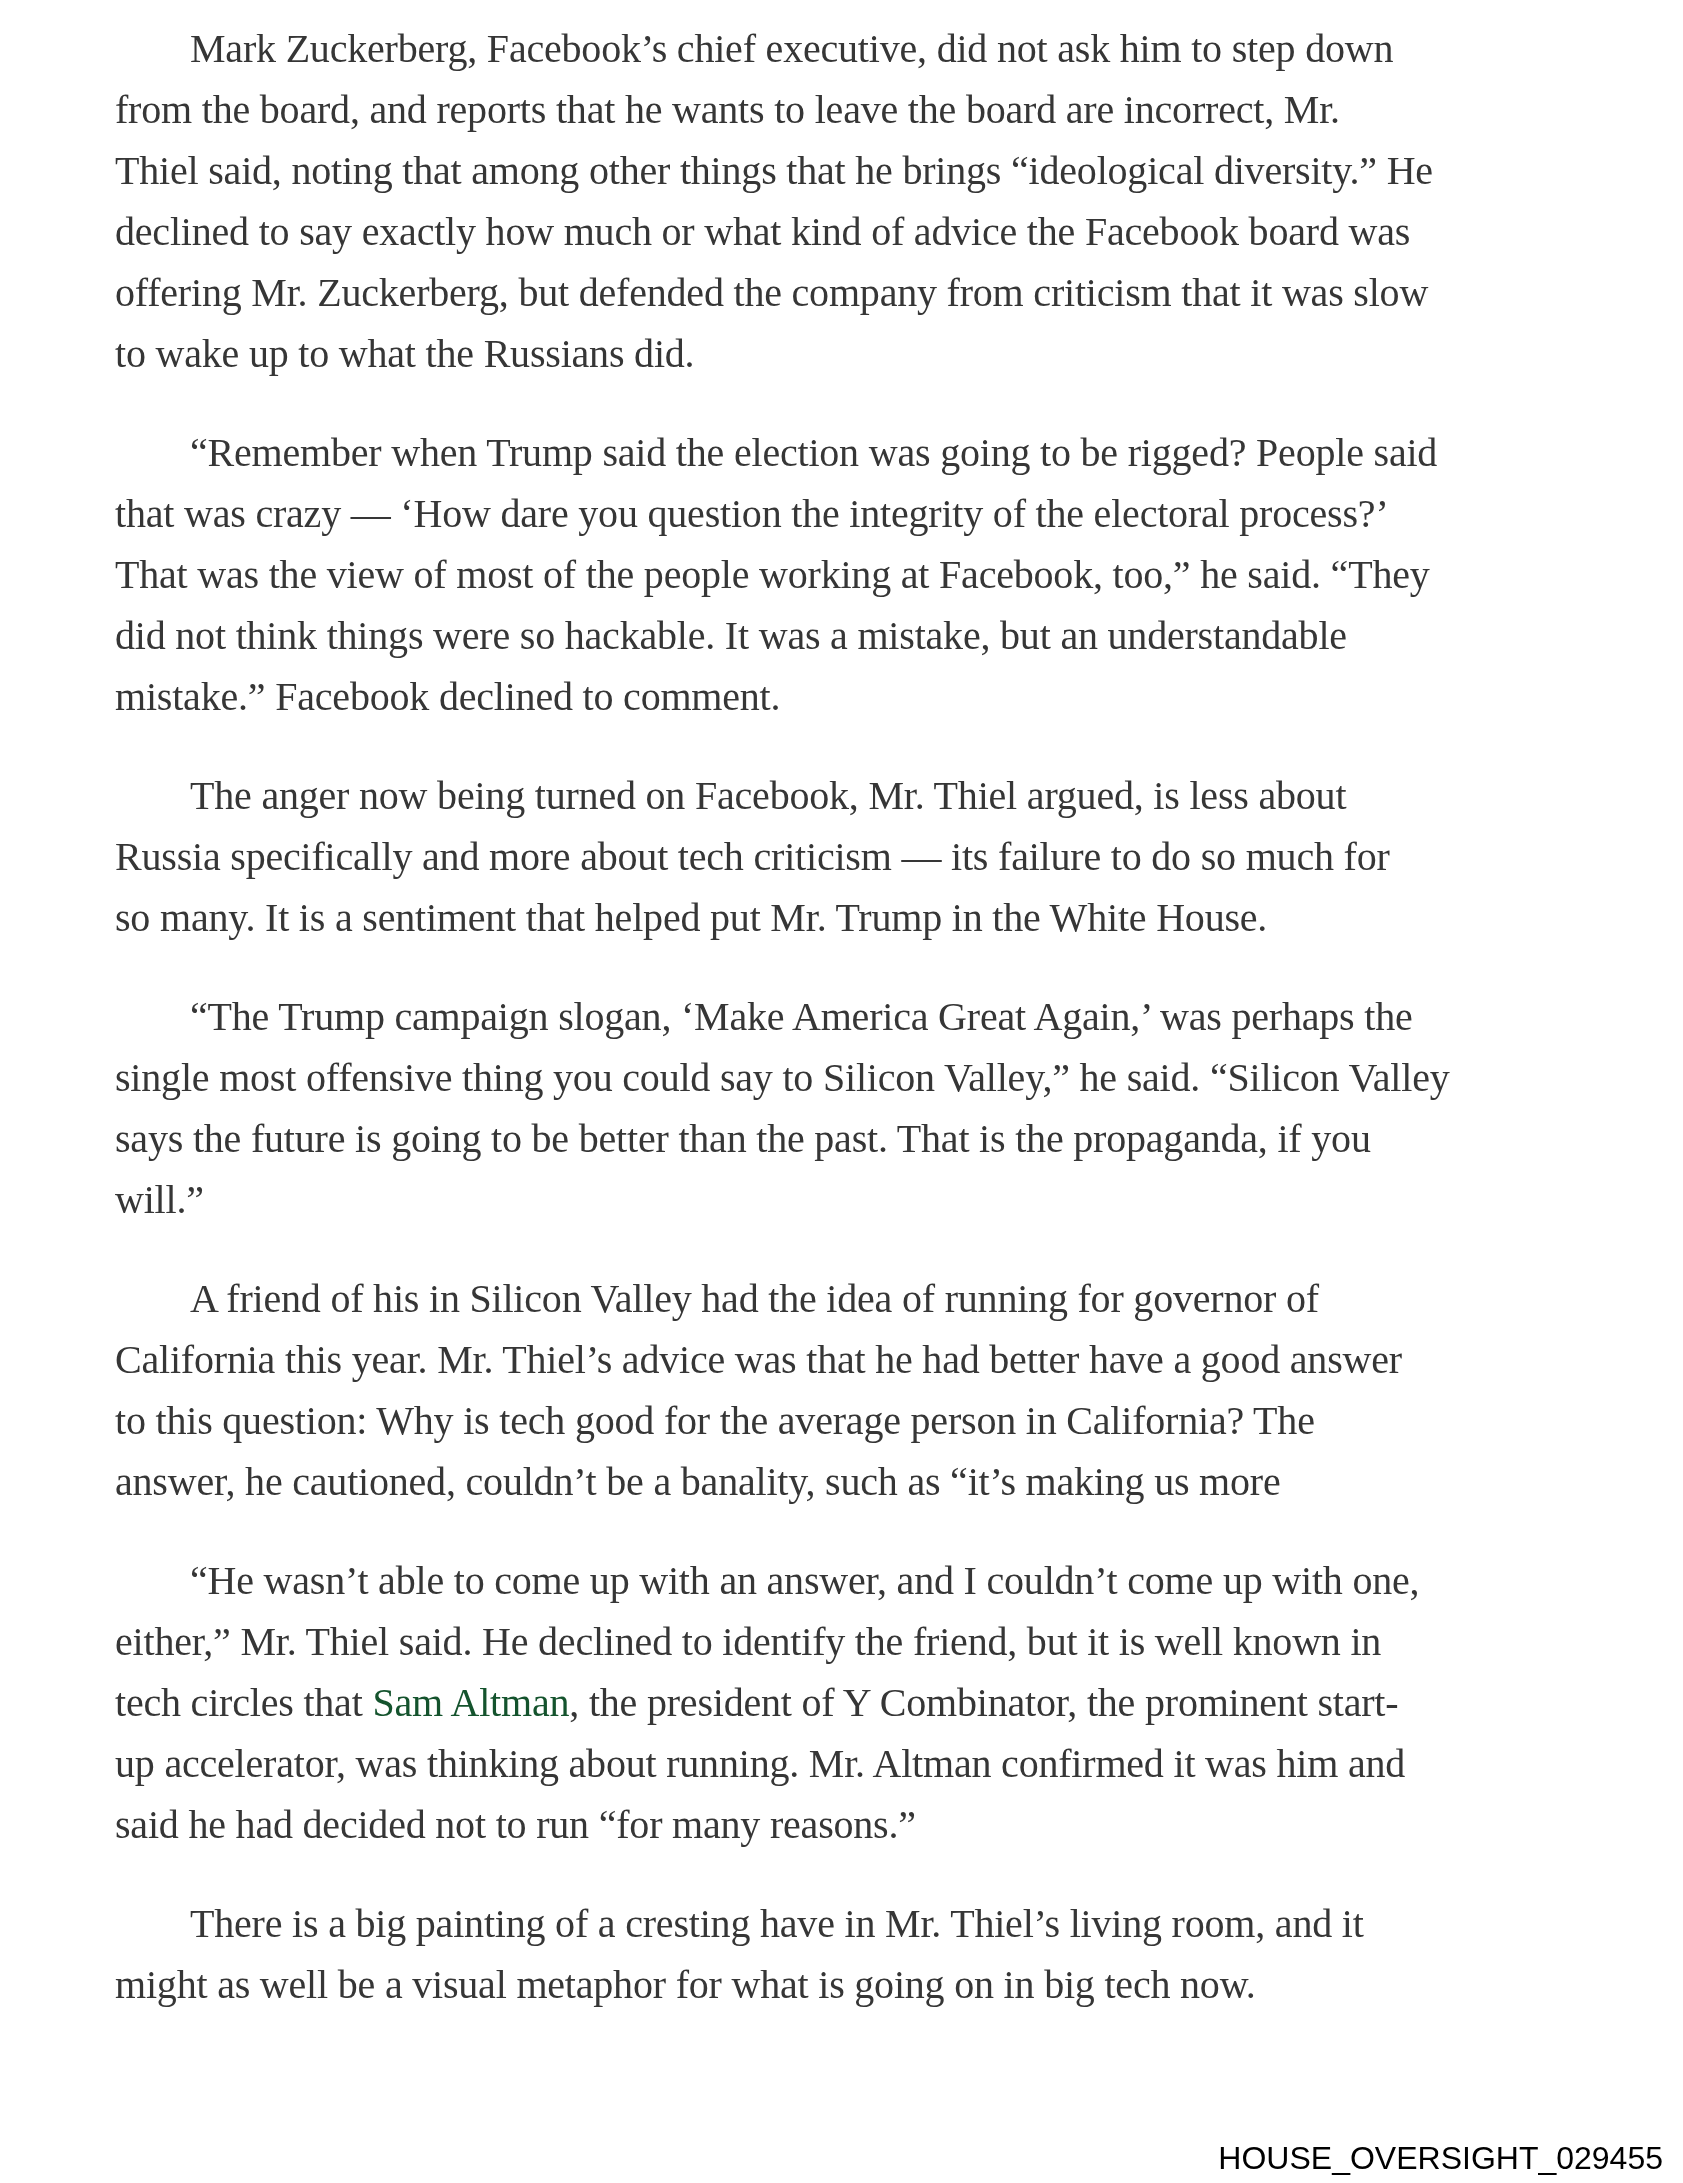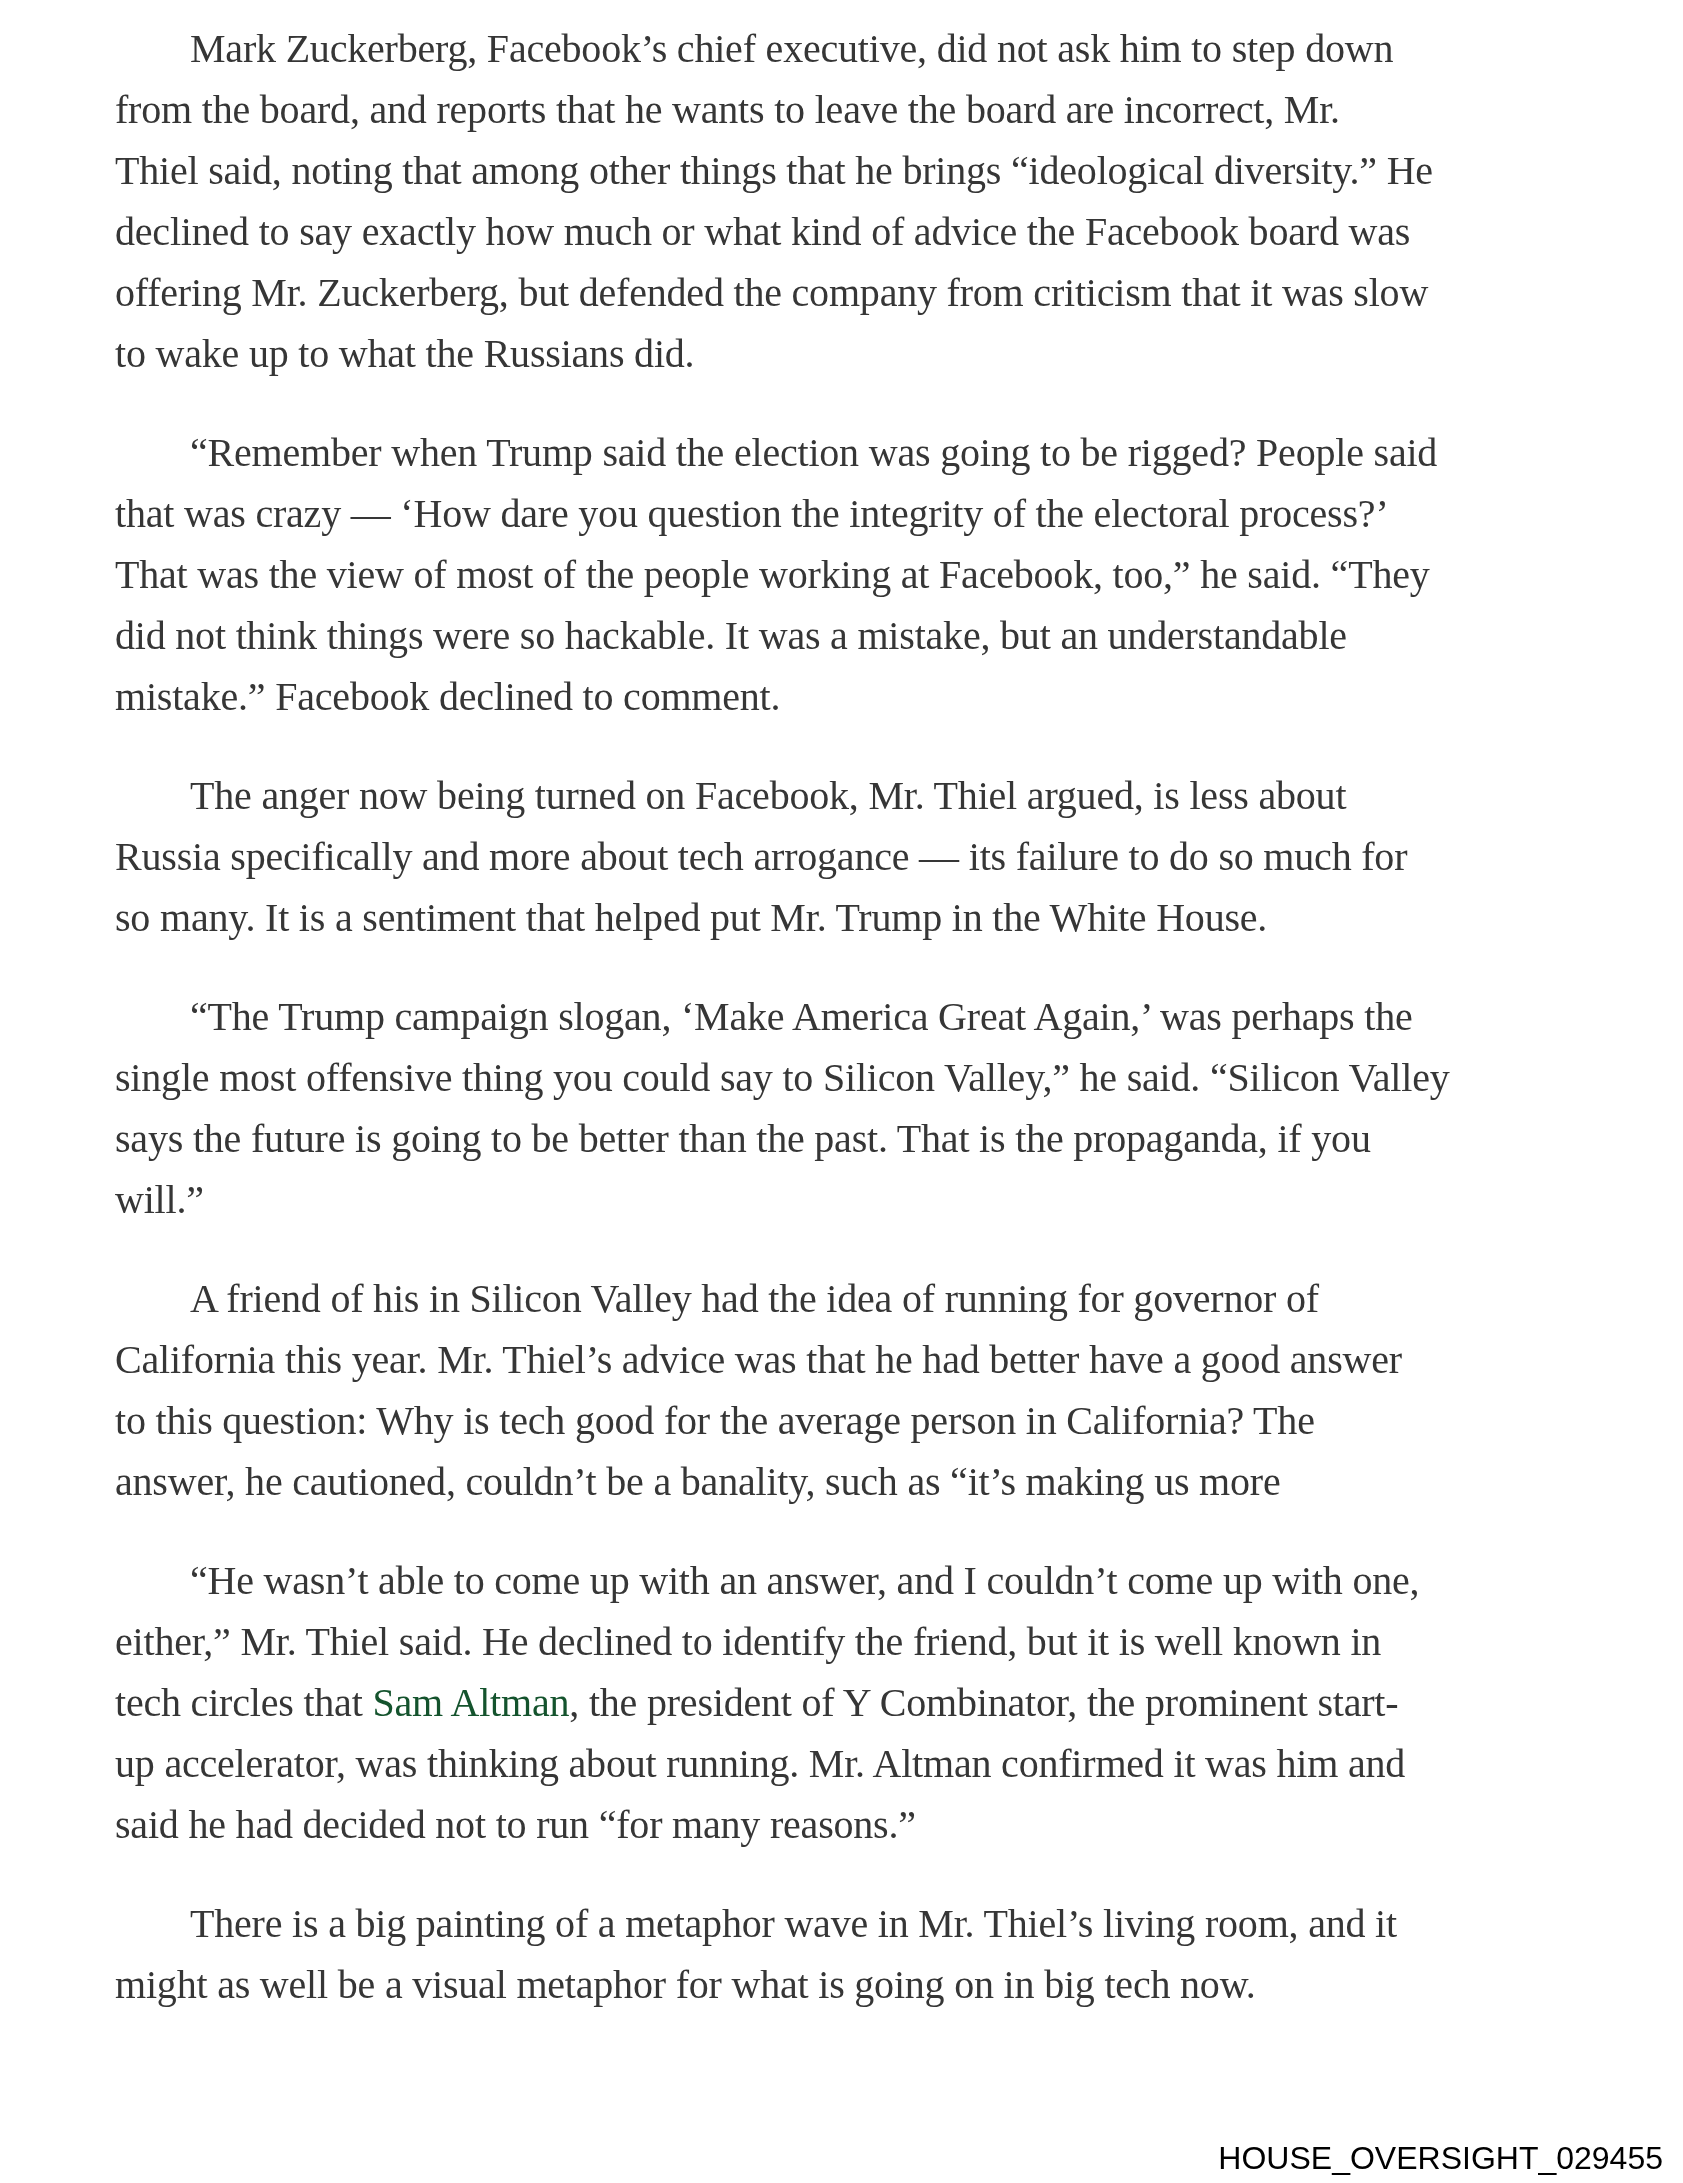--- a/index.html
+++ b/index.html
@@ -68,21 +68,21 @@
       </div>
       <div class="para">
         <div class="line first"><span>“Remember when Trump said the election was going to be rigged? People said</span></div>
         <div class="line"><span>that was crazy — ‘How dare you question the integrity of the electoral process?’</span></div>
         <div class="line"><span>That was the view of most of the people working at Facebook, too,” he said. “They</span></div>
         <div class="line"><span>did not think things were so hackable. It was a mistake, but an understandable</span></div>
         <div class="line"><span>mistake.” Facebook declined to comment.</span></div>
       </div>
       <div class="para">
         <div class="line first"><span>The anger now being turned on Facebook, Mr. Thiel argued, is less about</span></div>
-        <div class="line"><span>Russia specifically and more about tech arrogance — its failure to do so much for</span></div>
+        <div class="line"><span>Russia specifically and more about tech criticism — its failure to do so much for</span></div>
         <div class="line"><span>so many. It is a sentiment that helped put Mr. Trump in the White House.</span></div>
       </div>
       <div class="para">
         <div class="line first"><span>“The Trump campaign slogan, ‘Make America Great Again,’ was perhaps the</span></div>
         <div class="line"><span>single most offensive thing you could say to Silicon Valley,” he said. “Silicon Valley</span></div>
         <div class="line"><span>says the future is going to be better than the past. That is the propaganda, if you</span></div>
         <div class="line"><span>will.”</span></div>
       </div>
       <div class="para">
         <div class="line first"><span>A friend of his in Silicon Valley had the idea of running for governor of</span></div>
@@ -91,19 +91,19 @@
         <div class="line"><span>answer, he cautioned, couldn’t be a banality, such as “it’s making us more</span></div>
       </div>
       <div class="para">
         <div class="line first"><span>“He wasn’t able to come up with an answer, and I couldn’t come up with one,</span></div>
         <div class="line"><span>either,” Mr. Thiel said. He declined to identify the friend, but it is well known in</span></div>
         <div class="line"><span>tech circles that </span><span class="link">Sam Altman</span><span>, the president of Y Combinator, the prominent start-</span></div>
         <div class="line"><span>up accelerator, was thinking about running. Mr. Altman confirmed it was him and</span></div>
         <div class="line"><span>said he had decided not to run “for many reasons.”</span></div>
       </div>
       <div class="para">
-        <div class="line first"><span>There is a big painting of a metaphor wave in Mr. Thiel’s living room, and it</span></div>
+        <div class="line first"><span>There is a big painting of a cresting have in Mr. Thiel’s living room, and it</span></div>
         <div class="line"><span>might as well be a visual metaphor for what is going on in big tech now.</span></div>
       </div>
     </main>
   <div class="bates">HOUSE_OVERSIGHT_029455</div>
 </div>
 
 
 </body></html>

